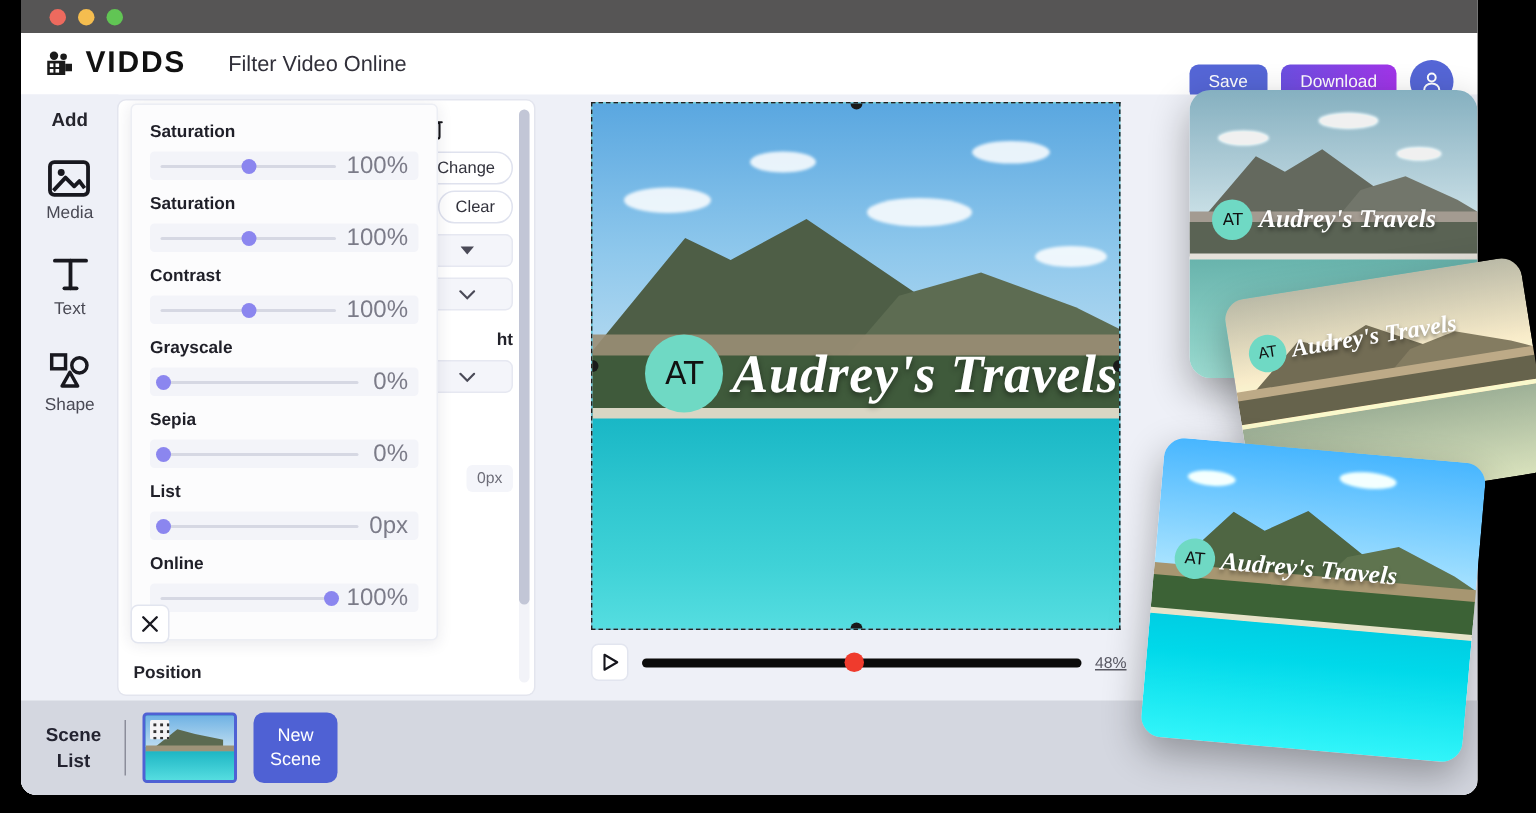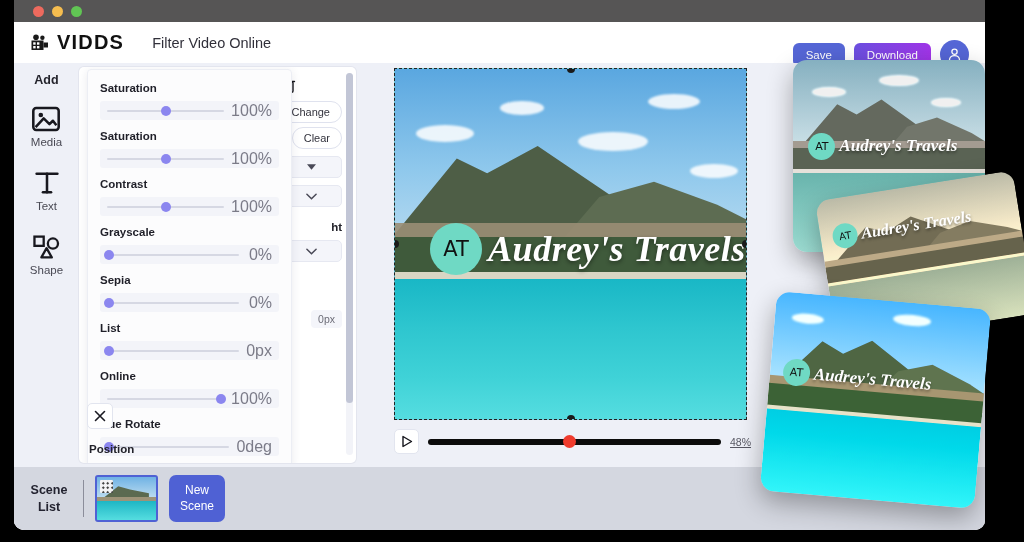--- a/index.html
+++ b/index.html
@@ -384,29 +384,20 @@
               <span class="f-val">0px</span>
             </div>
           </div>
           <div>
             <div class="f-label">Online</div>
             <div class="f-slider-row">
               <div class="f-track">
                 <div class="f-thumb" style="left:calc(100% - 8px);"></div>
               </div>
               <span class="f-val">100%</span>
-            </div>
-          </div>
-          <div>
-            <div class="f-label">Hue Rotate</div>
-            <div class="f-slider-row" style="margin-bottom:2px;">
-              <div class="f-track">
-                <div class="f-thumb" style="left:-3px;"></div>
-              </div>
-              <span class="f-val">0deg</span>
             </div>
           </div>
         </div>
 
         <div class="changefilters-row">
           <div class="closebox">
             <svg width="12" height="12" viewBox="0 0 12 12">
               <path d="M1.5 1.5 L10.5 10.5 M10.5 1.5 L1.5 10.5" stroke="#1a1a22" stroke-width="1.6" stroke-linecap="round"></path>
             </svg>
           </div>

